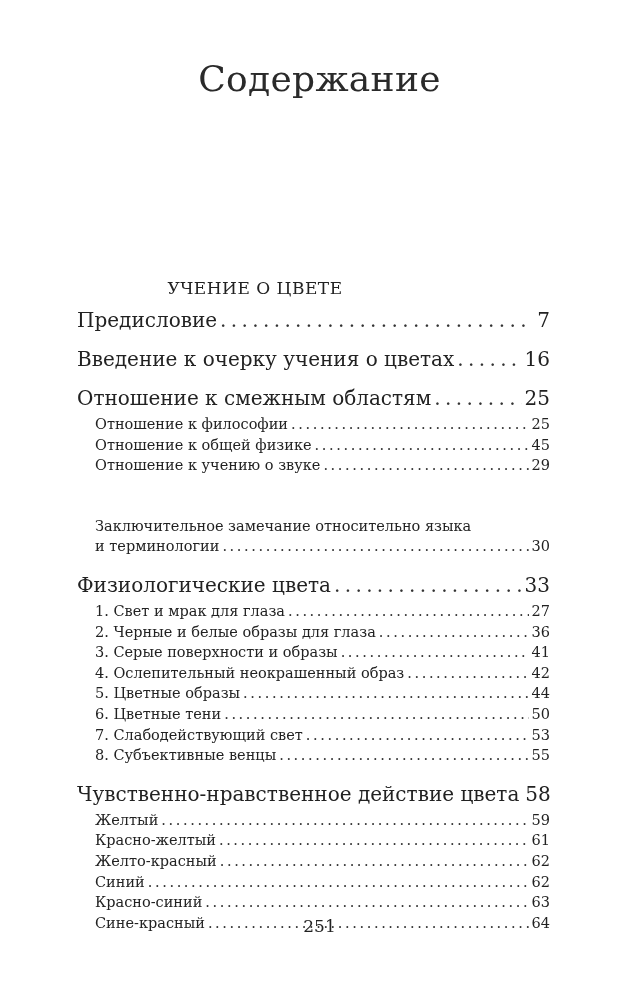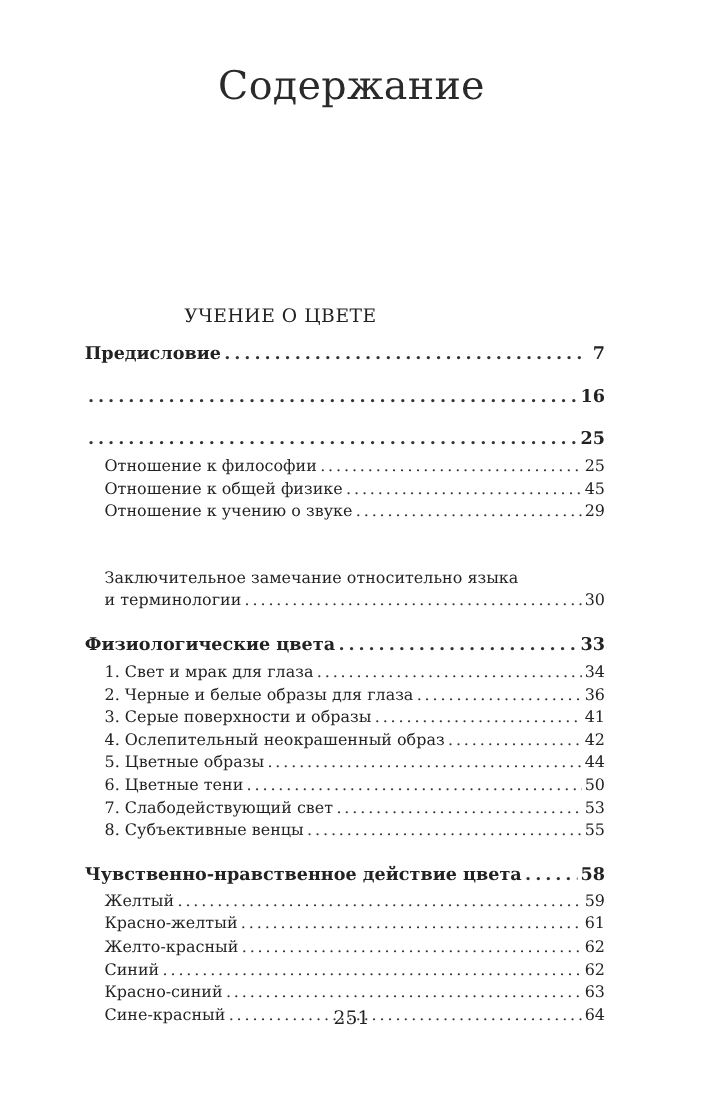--- a/index.html
+++ b/index.html
@@ -12,21 +12,21 @@
     font-size: 36px; font-weight: normal; color: #2a2a2a; letter-spacing: 0.3px;
   }
   .section-title {
     position: absolute; top: 278px; left: 0; width: 510px; text-align: center;
     font-size: 17px; color: #222; letter-spacing: 0.5px;
   }
   .toc { position: absolute; left: 77px; width: 473px; top: 310px; }
   .row {
     display: flex; align-items: baseline; font-size: 15.5px; line-height: 21px;
   }
-  .row.main { font-size: 16px; font-weight: bold; }
+  .row.main { font-size: 20px; }
   .row.sub { font-size: 14.5px; padding-left: 18px; line-height: 20.6px; }
   .row .label { white-space: nowrap; }
   .row .dots {
     flex: 1; overflow: hidden; white-space: nowrap; margin: 0 3px;
     letter-spacing: 3.2px; color: #333;
   }
   .row .dots::before {
     content: ". . . . . . . . . . . . . . . . . . . . . . . . . . . . . . . . . . . . . . . . . . . . . . . . . . . . . . . . . . . . . . . . . . . . . . . . . . . . . . . . . . . . . .";
     letter-spacing: -1px;
   }
@@ -48,26 +48,28 @@
 <div class="toc">
 
   <div class="row main">
     <span class="label">Предисловие</span>
     <span class="dots"></span>
     <span class="page">7</span>
   </div>
   <div class="gap-main"></div>
 
   <div class="row main">
+    <span class="label">Введение к очерку учения о цветах</span>
     <span class="dots"></span>
     <span class="page">16</span>
   </div>
   <div class="gap-main"></div>
 
   <div class="row main">
+    <span class="label">Отношение к смежным областям</span>
     <span class="dots"></span>
     <span class="page">25</span>
   </div>
   <div class="gap-after-main"></div>
   <div class="row sub">
     <span class="label">Отношение к философии</span>
     <span class="dots"></span>
     <span class="page">25</span>
   </div>
   <div class="row sub">
@@ -90,21 +92,21 @@
 
   <div class="row main">
     <span class="label">Физиологические цвета</span>
     <span class="dots"></span>
     <span class="page">33</span>
   </div>
   <div class="gap-after-main"></div>
   <div class="row sub">
     <span class="label">1. Свет и мрак для глаза</span>
     <span class="dots"></span>
-    <span class="page">34</span>
+    <span class="page">27</span>
   </div>
   <div class="row sub">
     <span class="label">2. Черные и белые образы для глаза</span>
     <span class="dots"></span>
     <span class="page">36</span>
   </div>
   <div class="row sub">
     <span class="label">3. Серые поверхности и образы</span>
     <span class="dots"></span>
     <span class="page">41</span>

